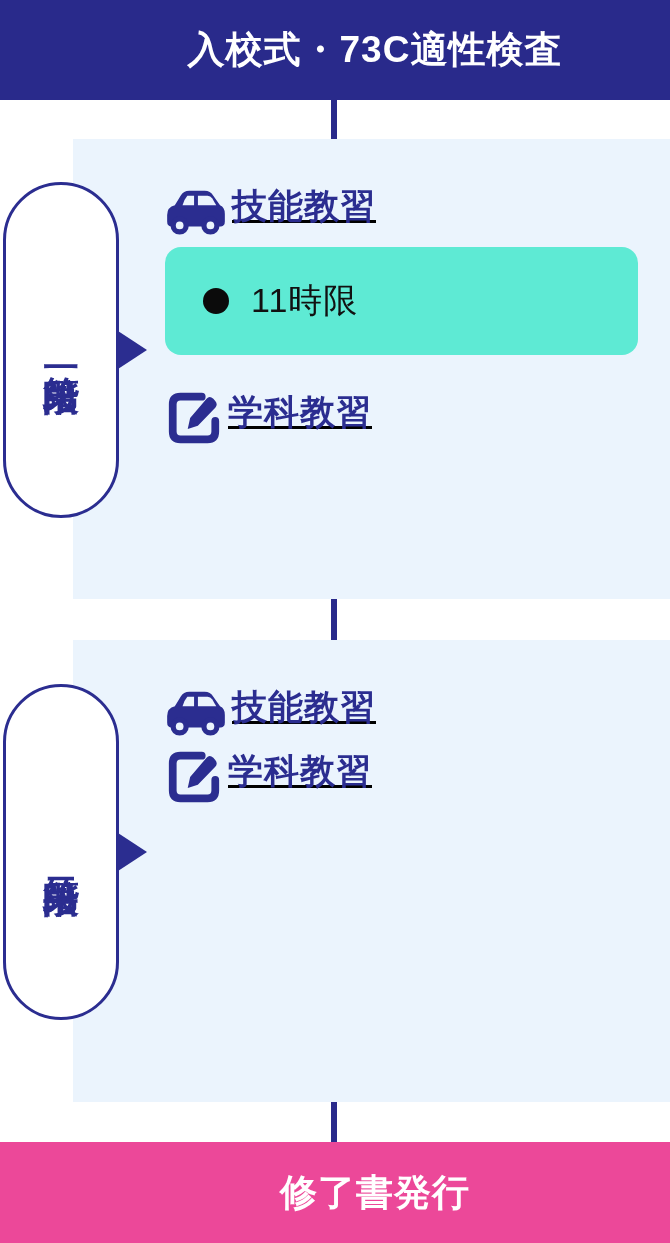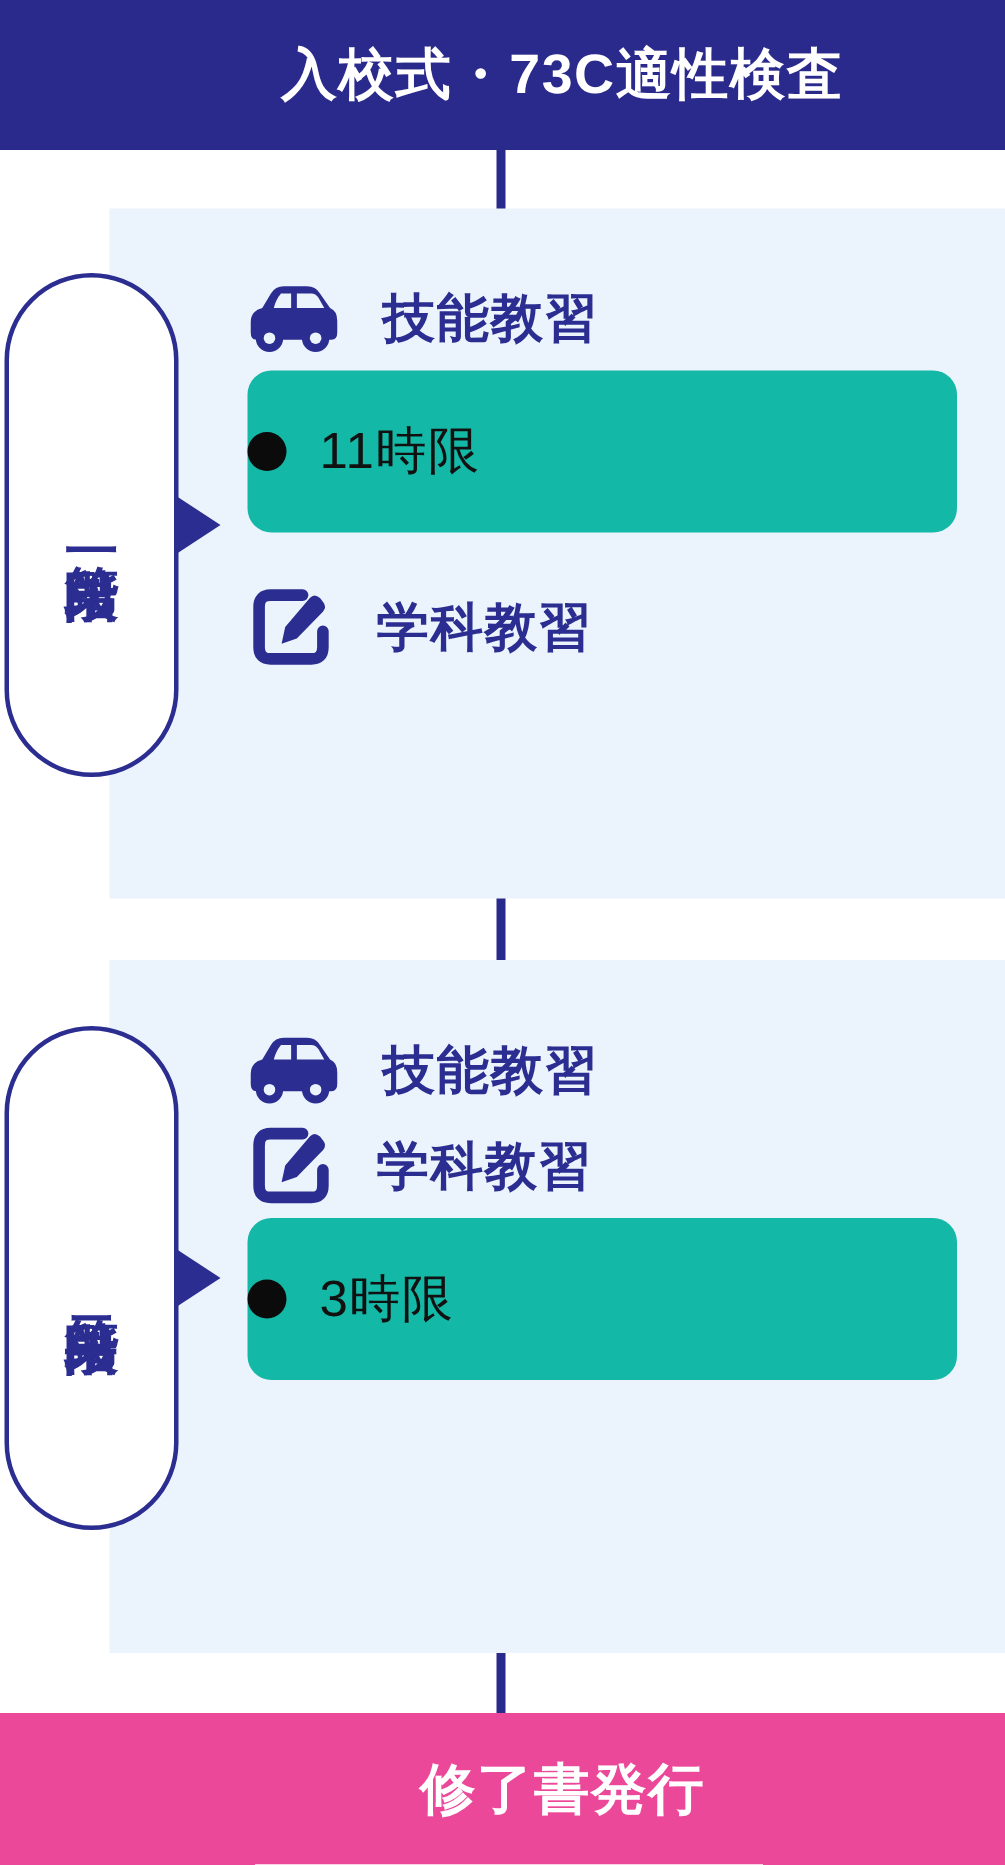--- a/index.html
+++ b/index.html
@@ -20,26 +20,26 @@
   .connector.c1{top:100px;height:41px;}
   .connector.c2{top:598px;height:44px;}
   .connector.c3{top:1100px;height:43px;}
   
   .stage-panel{
     left:73px;width:597px;background:#ebf4fd;box-sizing:border-box;
     padding:44px 32px 0 92px;
   }
   .stage-panel.s1{top:139px;height:460px;}
   .stage-panel.s2{top:640px;height:462px;}
-  .section-head{height:58px;display:flex;align-items:center;gap:28px;margin-bottom:6px;}
+  .section-head{height:58px;display:flex;gap:5px;margin-bottom:6px;text-decoration:underline;}
   .section-head .ttl{color:#2b2d90;font-weight:700;font-size:35px;letter-spacing:1px;}
   .icon-wrap{display:flex;align-items:center;justify-content:center;color:#2b2d90;}
   .card{
-    height:108px;background:#14b8a6;border-radius:16px;margin-bottom:34px;
-    display:flex;align-items:center;box-sizing:border-box;
+    height:108px;background:#5eead4;border-radius:16px;margin-bottom:34px;
+    display:flex;align-items:center;padding-left:38px;box-sizing:border-box;
   }
   .bullet{width:26px;height:26px;border-radius:50%;background:#0b0b0b;flex:0 0 auto;}
   .card .val{margin-left:22px;color:#111111;font-size:34px;font-weight:500;letter-spacing:1px;}
   
   .stage-pill{
     left:3px;width:116px;height:336px;background:#ffffff;
     border:3px solid #2b2d90;border-radius:60px;box-sizing:border-box;
     display:flex;align-items:center;justify-content:center;z-index:3;
   }
   .stage-pill.p1{top:182px;}
@@ -115,24 +115,20 @@
   </div>
   <div class="section-head">
     <span class="icon-wrap">
       <svg width="58" height="58" viewBox="0 0 60 60" aria-hidden="true">
         <path d="M38 8 L16 8 Q8 8 8 16 L8 44 Q8 52 16 52 L44 52 Q52 52 52 44 L52 33" fill="none" stroke="currentColor" stroke-width="8" stroke-linecap="round" stroke-linejoin="round"></path>
         <path fill="currentColor" d="M26 30 L43 10 Q46 6.5 50 10 L52 12.5 Q55 16 52 19.5 L34 38 L23.5 41.5 Z"></path>
       </svg>
     </span>
     <span class="ttl">学科教習</span>
   </div>
-  <div class="card">
-    <span class="bullet"></span>
-    <span class="val">3時限</span>
-  </div>
 </div>
 
 <div class="abs stage-pill p1">
   <span class="vtxt">第一段階</span>
 </div>
 <div class="abs stage-arrow a1"></div>
 
 <div class="abs stage-pill p2">
   <span class="vtxt">第二段階</span>
 </div>

